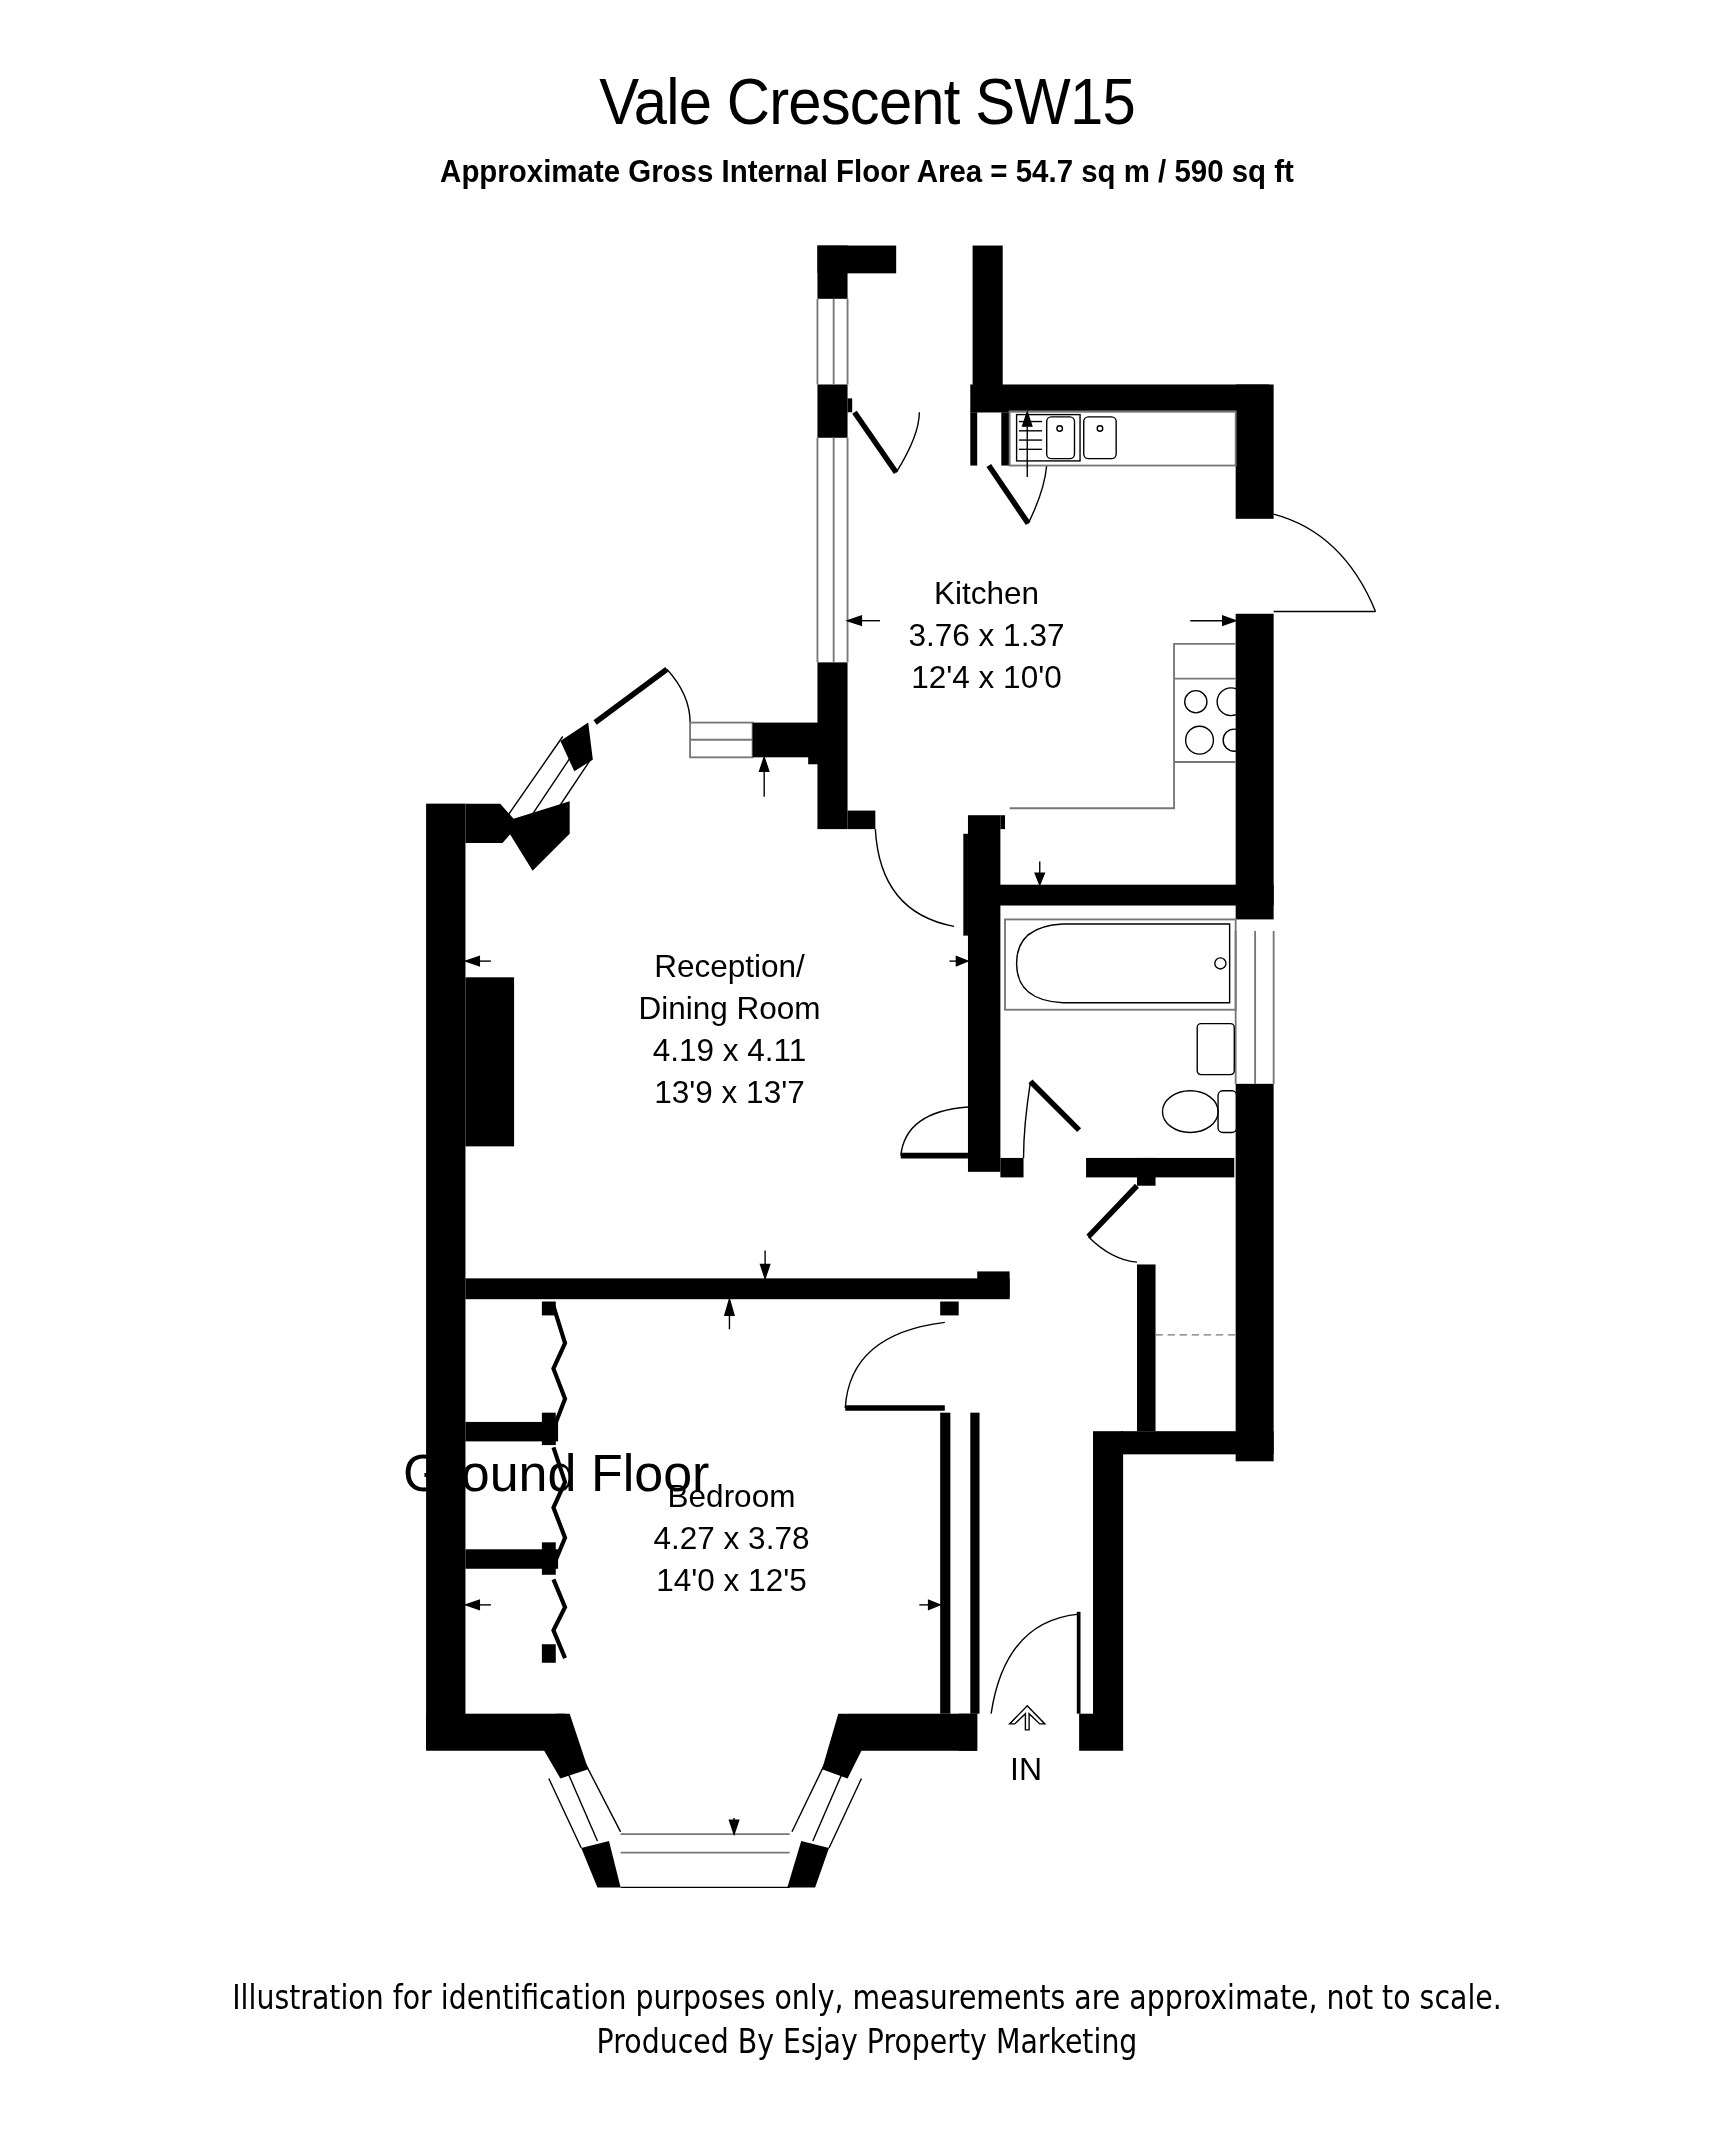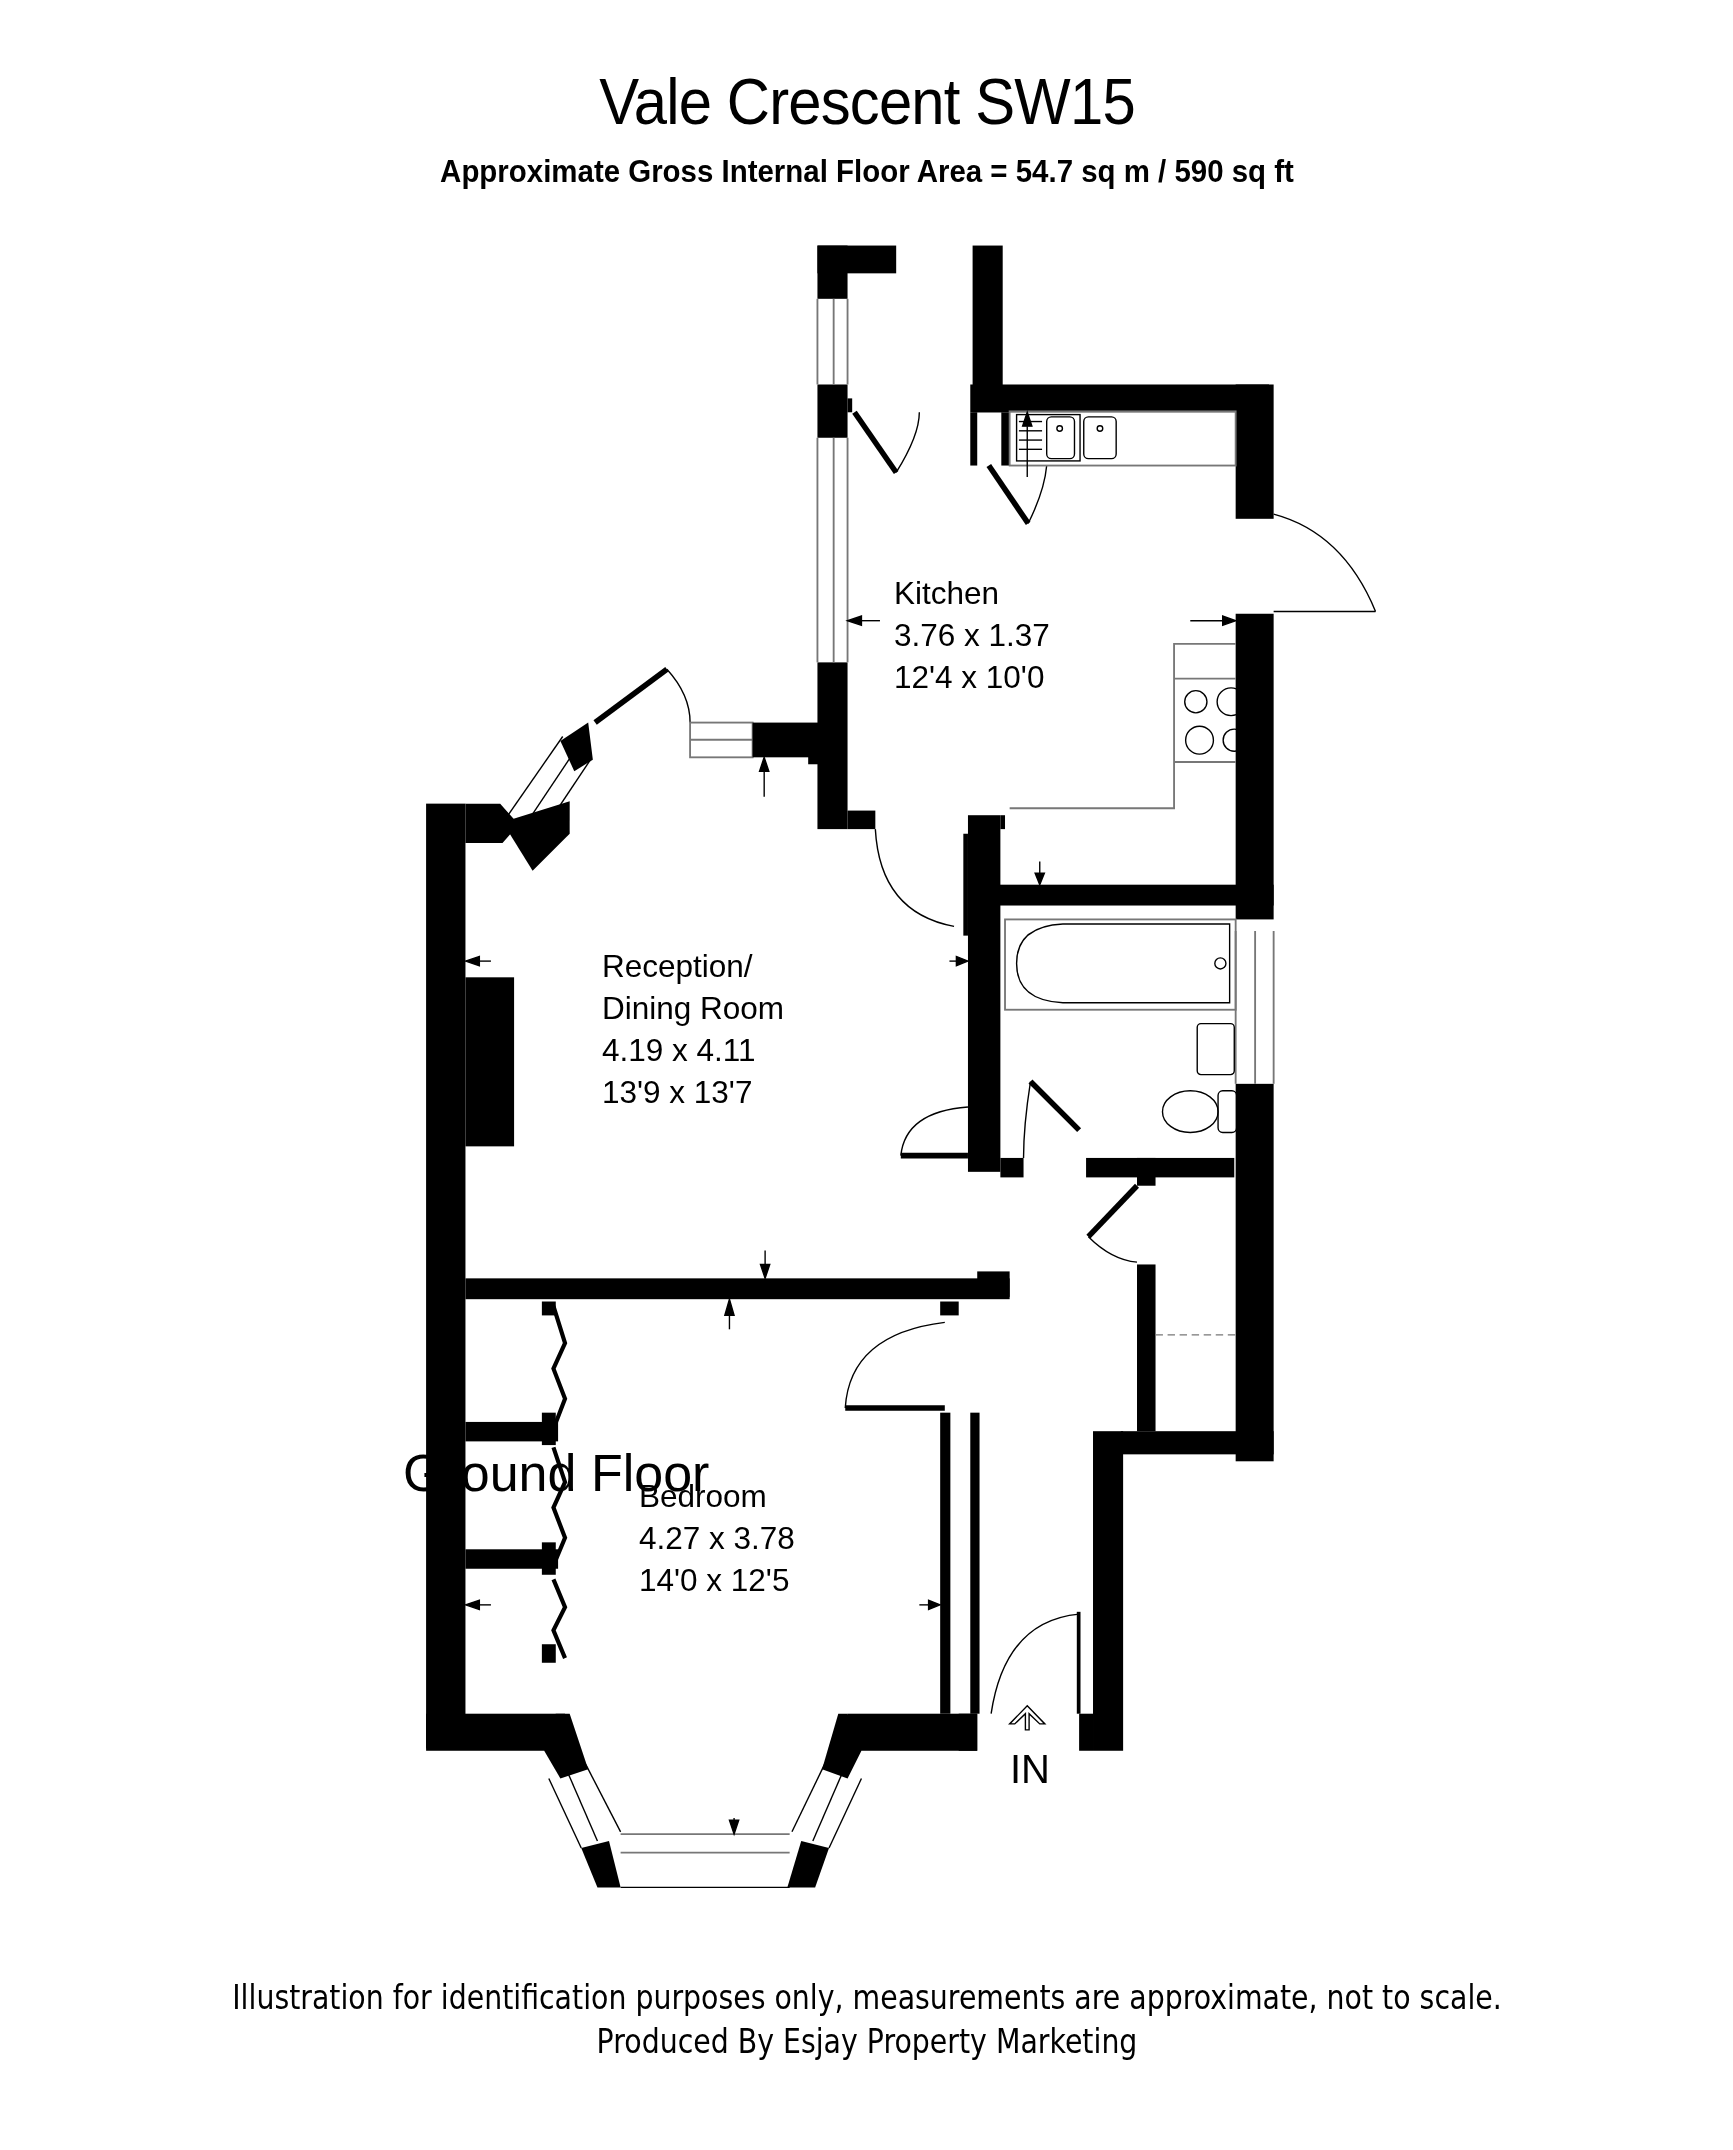--- a/index.html
+++ b/index.html
@@ -1,25 +1,25 @@
 <!DOCTYPE html>
 <html style="font-size:7.4px"><head>
 <meta charset="utf-8">
 <style>
   html, body { margin:0; padding:0; background:#ffffff; }
   body { width:1734px; height:2151px; position:relative; overflow:hidden; font-family:"Liberation Sans", sans-serif; color:#000; }
   .title { position:absolute; left:0; width:1734px; top:65px; text-align:center; font-size:65px; line-height:74px; letter-spacing:-0.9px; transform:scaleX(0.92); }
   .subtitle { position:absolute; left:0; width:1734px; top:153px; text-align:center; font-size:32px; font-weight:bold; line-height:37px; transform:scaleX(0.92); }
   svg.plan { position:absolute; left:0; top:0; }
-  .room-label { position:absolute; font-size:31.5px; line-height:42px; white-space:nowrap; }
+  .room-label { position:absolute; text-align:center; font-size:31.5px; line-height:42px; white-space:nowrap; }
   .room-label span { display:block; }
   .floor-label { position:absolute; left:403px; top:1454px; font-size:52px; line-height:56px; }
   .disclaimer { position:absolute; left:0; width:1734px; top:1514px; text-align:center; font-size:33px; line-height:42px; font-family:"DejaVu Sans", sans-serif; transform:scaleX(0.86); }
   .producer { position:absolute; left:0; width:1734px; top:1558px; text-align:center; font-size:33px; line-height:42px; font-family:"DejaVu Sans", sans-serif; transform:scaleX(0.86); }
-  .in-label { position:absolute; left:1010px; top:1751px; font-size:40px; line-height:37px; }
+  .in-label { position:absolute; left:1010px; top:1751px; font-size:32px; line-height:37px; }
   .wall { fill:#000; }
   .thin { fill:none; stroke:#000; stroke-width:3; }
   .grey { fill:none; stroke:#777; stroke-width:4; }
   .door { fill:none; stroke:#000; stroke-width:12; }
 </style>
 </head>
 <body>
 
 <div class="title">Vale Crescent SW15</div>
 <div class="subtitle">Approximate Gross Internal Floor Area = 54.7 sq m / 590 sq ft</div>

